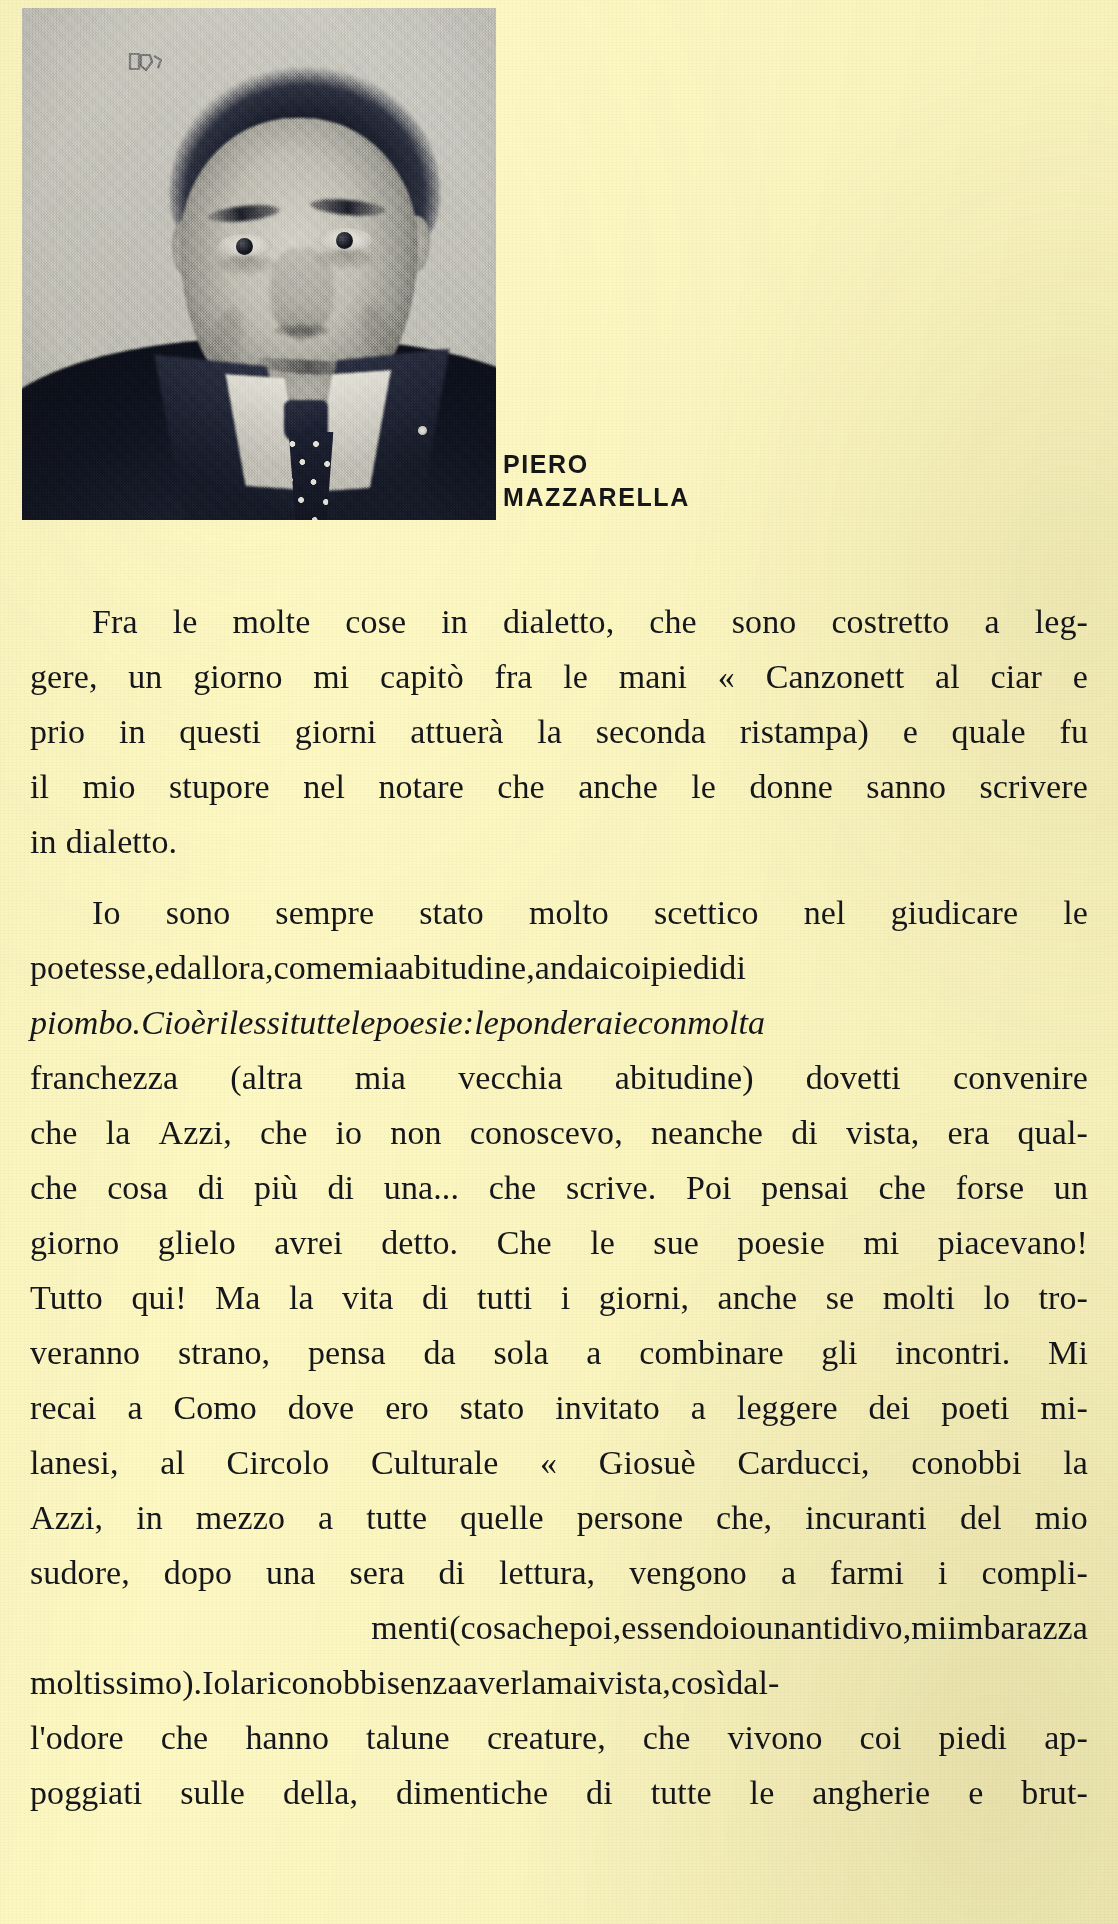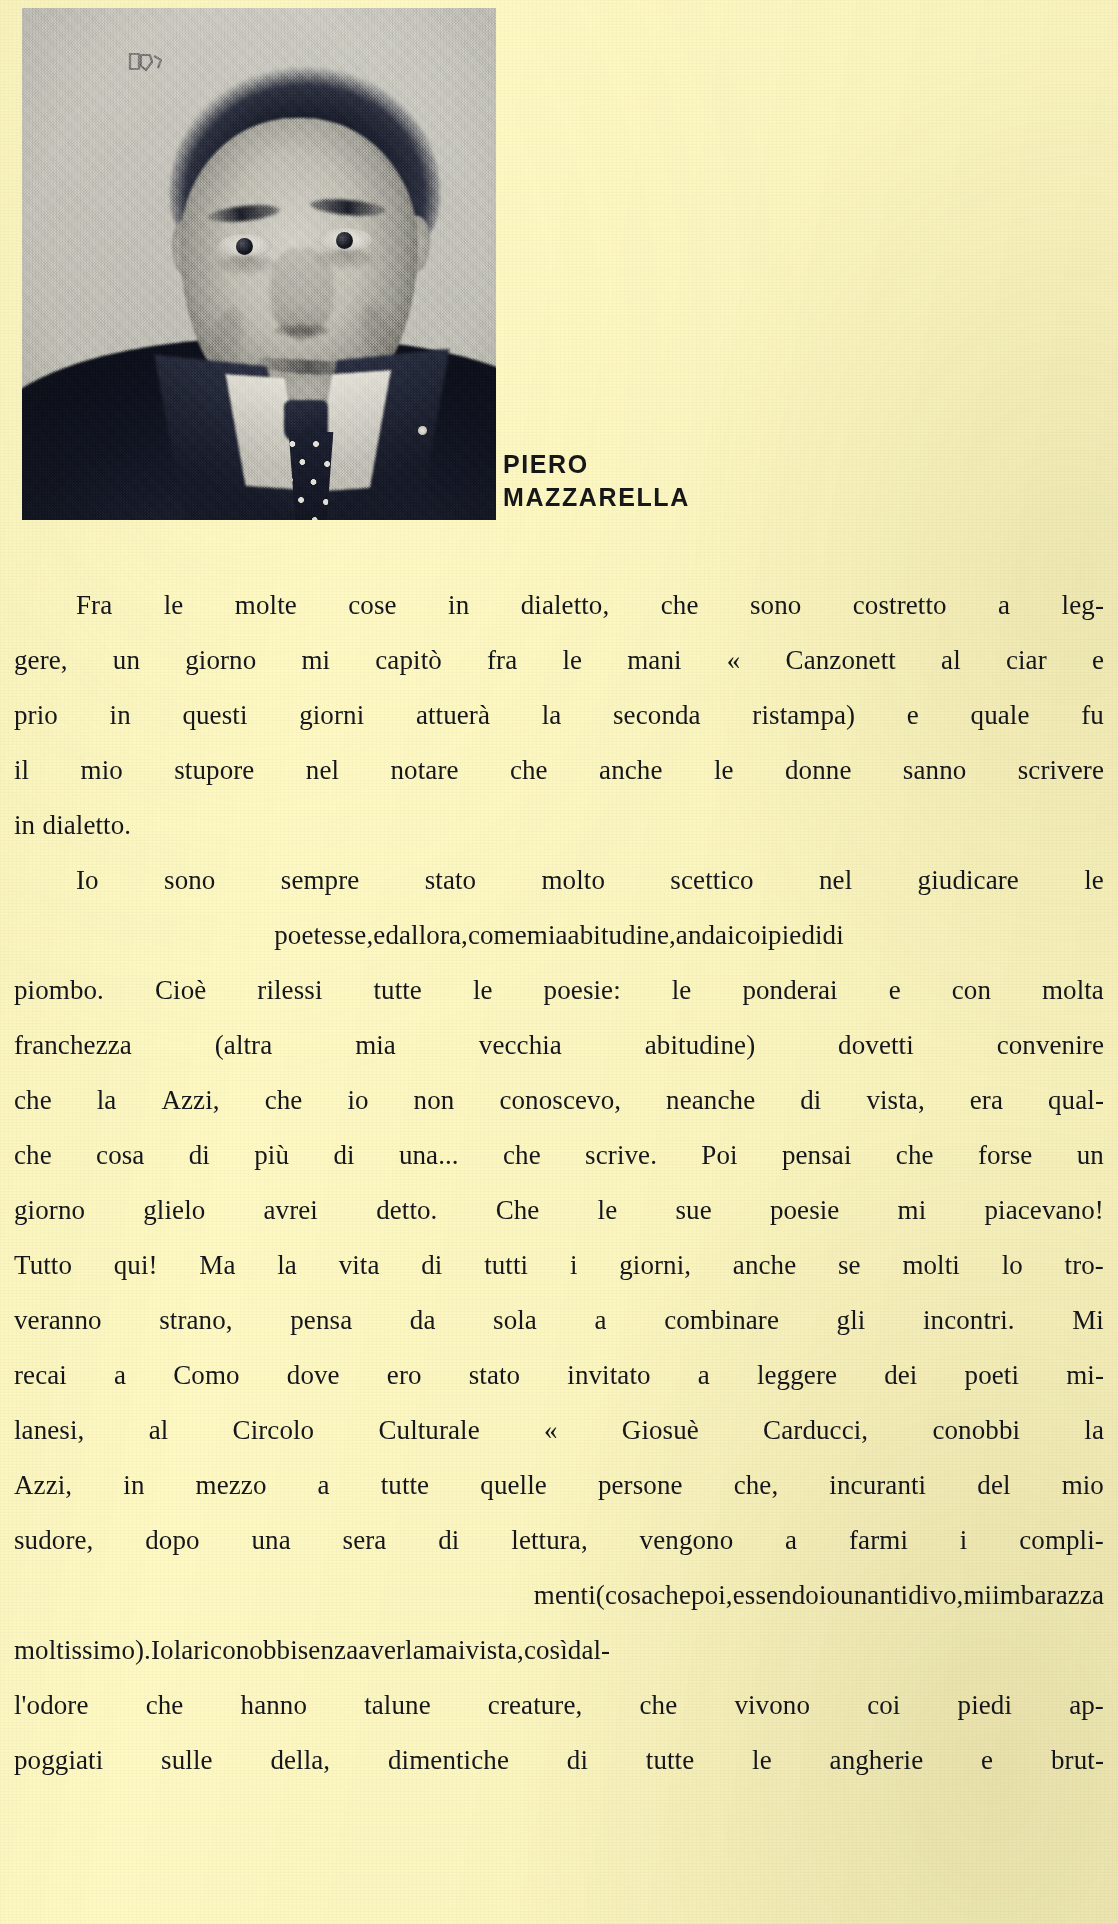--- a/index.html
+++ b/index.html
@@ -213,23 +213,23 @@
 
   
   #body-text {
     position: absolute;
     left: 14px;
     top: 578px;
     width: 1090px;
     z-index: 10;
   }
   .para {
-    margin: 0;
+    margin: 16px;
     color: #15161b;
-    font-size: 27px;
+    font-size: 34px;
     line-height: 55px;
     text-align: justify;
     text-align-last: left;
     letter-spacing: 0.1px;
     word-spacing: 0.5px;
   }
   .para .ln {
     display: block;
     white-space: nowrap;
     text-indent: 0;
@@ -365,35 +365,35 @@
             <span>sempre</span>
             <span>stato</span>
             <span>molto</span>
             <span>scettico</span>
             <span>nel</span>
             <span>giudicare</span>
             <span>le</span>
           </span>
         </span>
       <span class="ln just" style="display: block;">
-          <span style="display: flex; justify-content: center; width: 100%; white-space: nowrap;">
+          <span style="display: flex; justify-content: flex-start; width: 100%; white-space: nowrap;">
             <span>poetesse,</span>
             <span>ed</span>
             <span>allora,</span>
             <span>come</span>
             <span>mia</span>
             <span>abitudine,</span>
             <span>andai</span>
             <span>coi</span>
             <span>piedi</span>
             <span>di</span>
           </span>
         </span>
       <span class="ln just" style="display: block;">
-          <span style="display: flex; justify-content: space-between; width: 100%; white-space: nowrap;">
+          <span style="display: flex; justify-content: flex-start; width: 100%; white-space: nowrap; font-style: italic;">
             <span>piombo.</span>
             <span>Cioè</span>
             <span>rilessi</span>
             <span>tutte</span>
             <span>le</span>
             <span>poesie:</span>
             <span>le</span>
             <span>ponderai</span>
             <span>e</span>
             <span>con</span>

